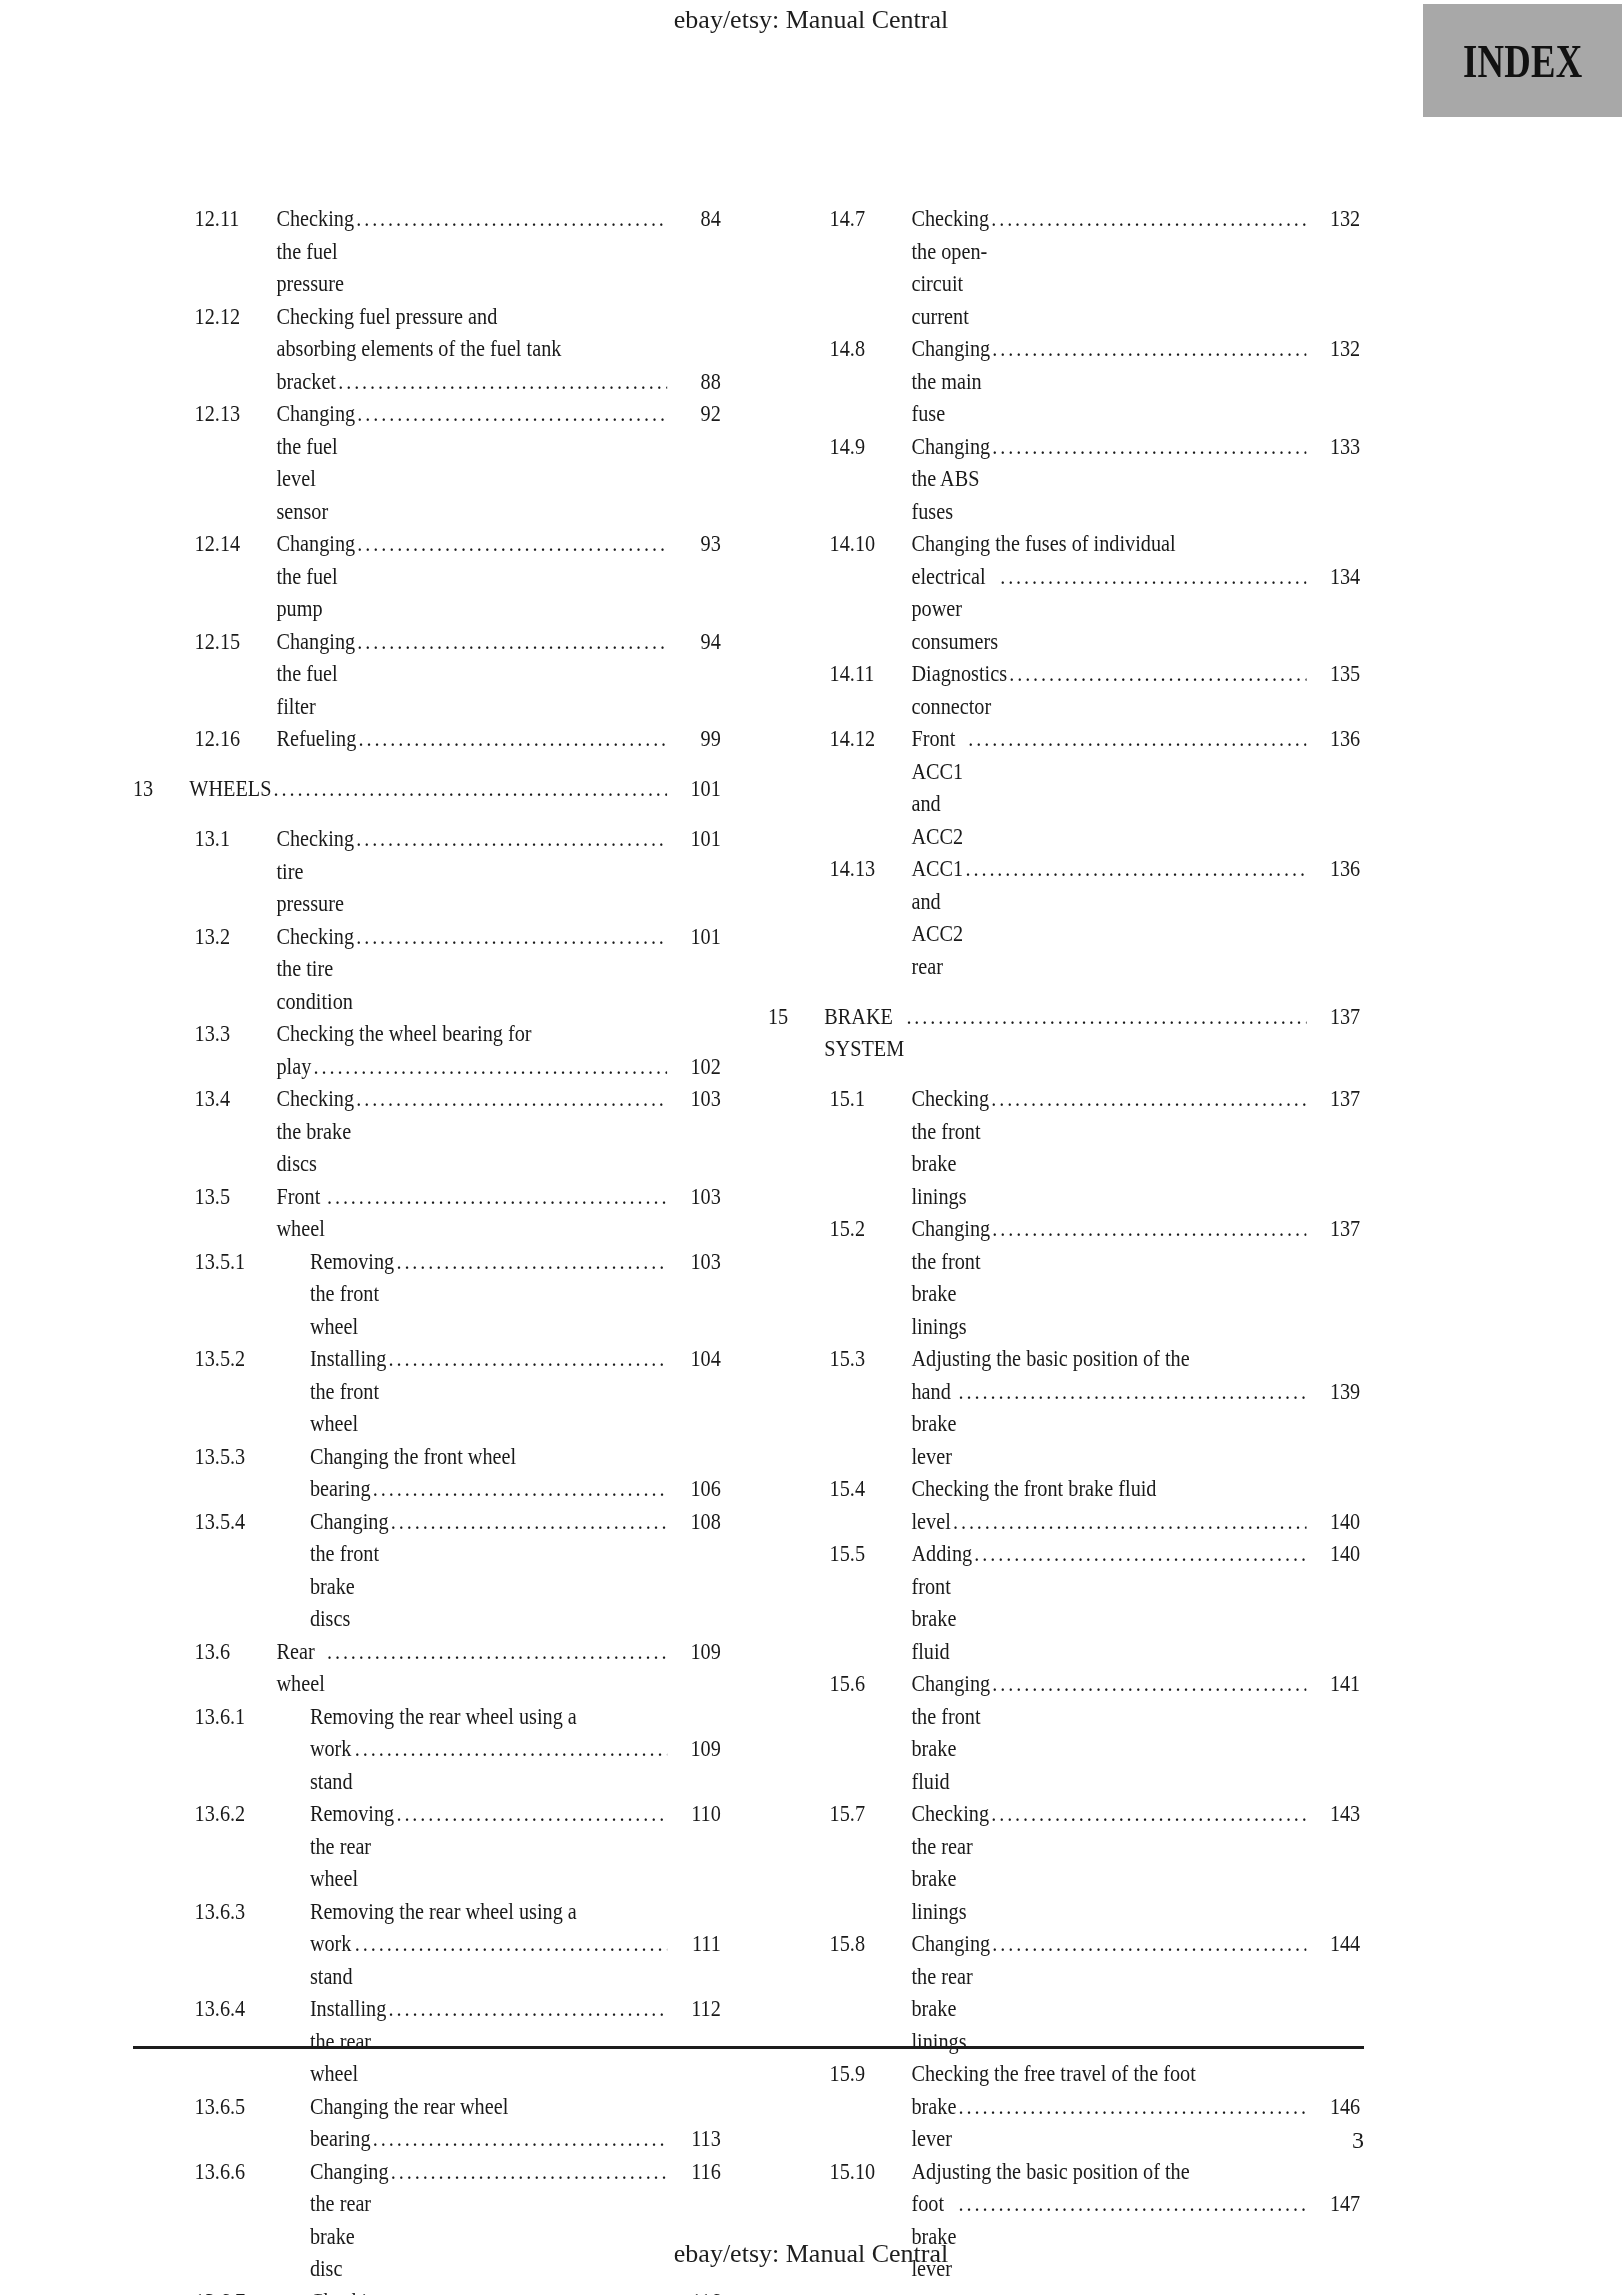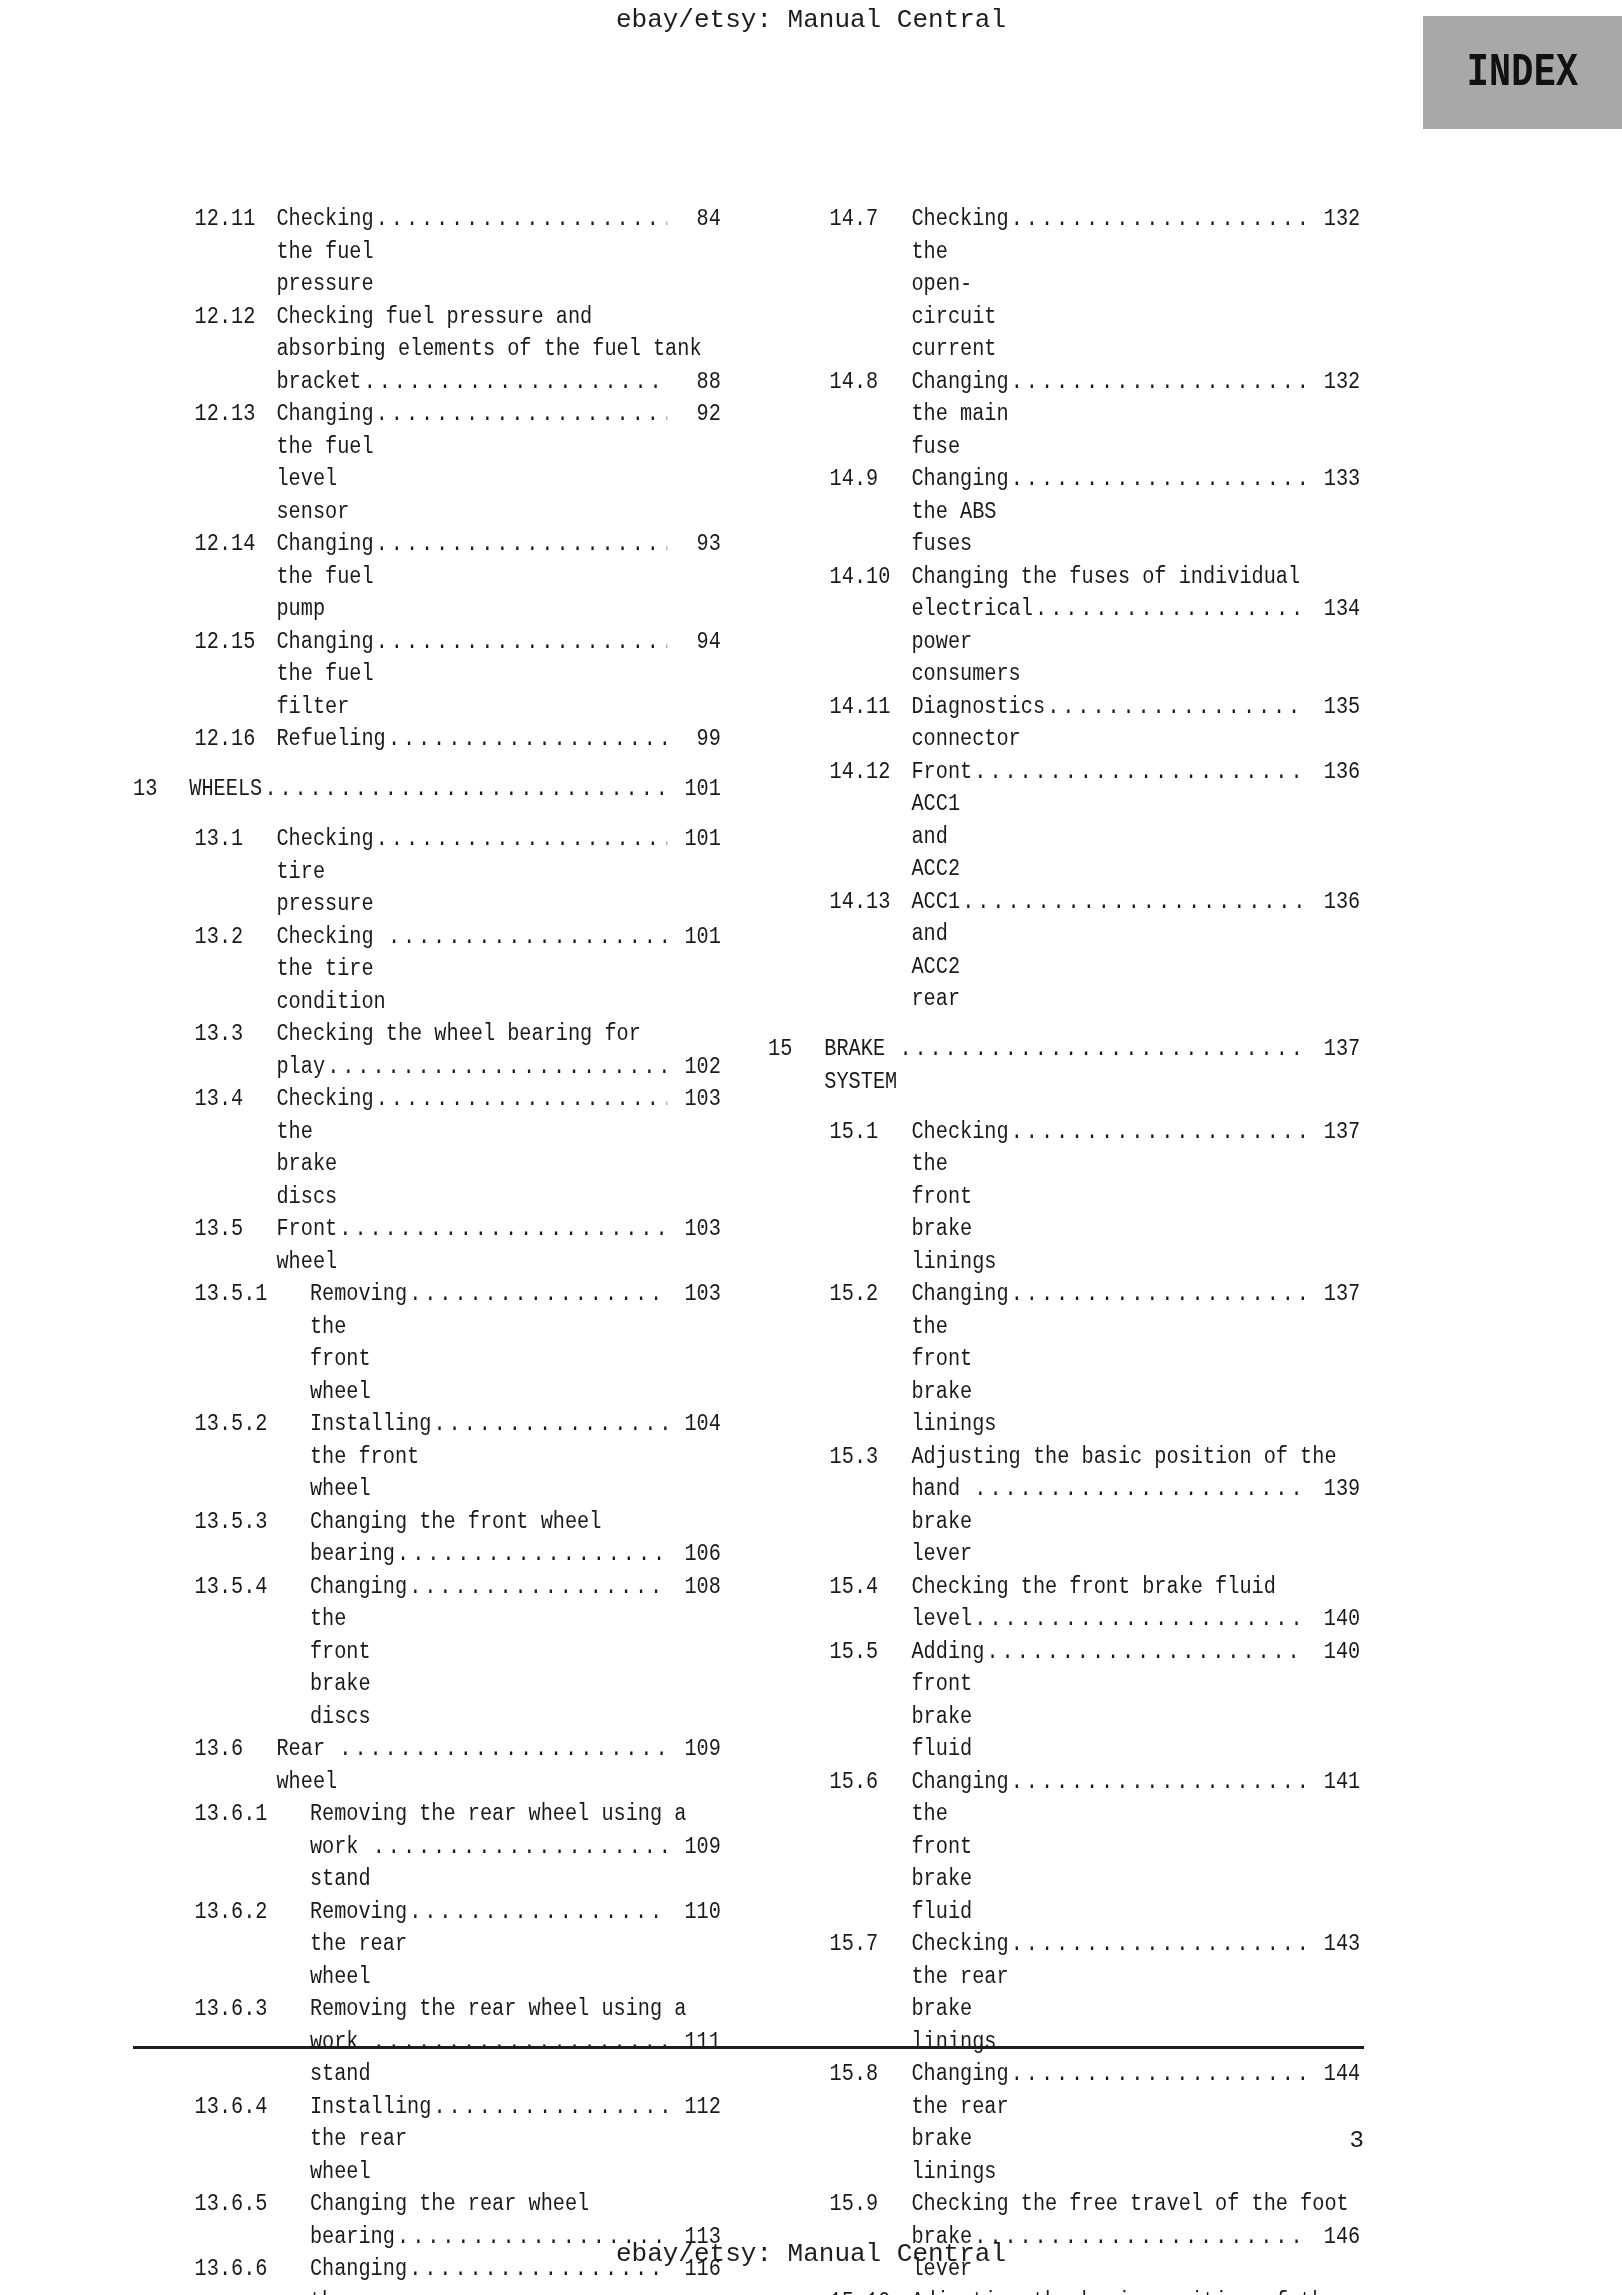--- a/index.html
+++ b/index.html
@@ -1,29 +1,29 @@
 <!DOCTYPE html>
 <html style="font-size:13.3px"><head>
 <meta charset="utf-8">
 <style>
   html,body { margin:0; padding:0; background:#e8e8e8; }
   .page {
     position:relative;
     width:1622px; height:2295px;
     background:#ffffff;
-    font-family:Liberation Mono, monospace;
+    font-family:Liberation Serif, serif;
     color:#1a1a1a;
     overflow:hidden;
   }
   .header-text {
     position:absolute; top:5px; left:0; width:100%;
     text-align:center; font-size:26px; line-height:30px; color:#1d1d1d;
   }
   .index-tab {
-    position:absolute; top:16px; left:1423px; width:199px; height:113px;
+    position:absolute; top:4px; left:1423px; width:199px; height:113px;
     background:#a8a8a8;
     display:flex; align-items:center; justify-content:center;text-align:right;
   }
   .index-tab .tab-label {
     font-size:47px; font-weight:700; color:#111;
     transform:scaleX(0.78); letter-spacing:0.4px;
     white-space:nowrap;
   }
   .toc-col {
     position:absolute; top:203px;

